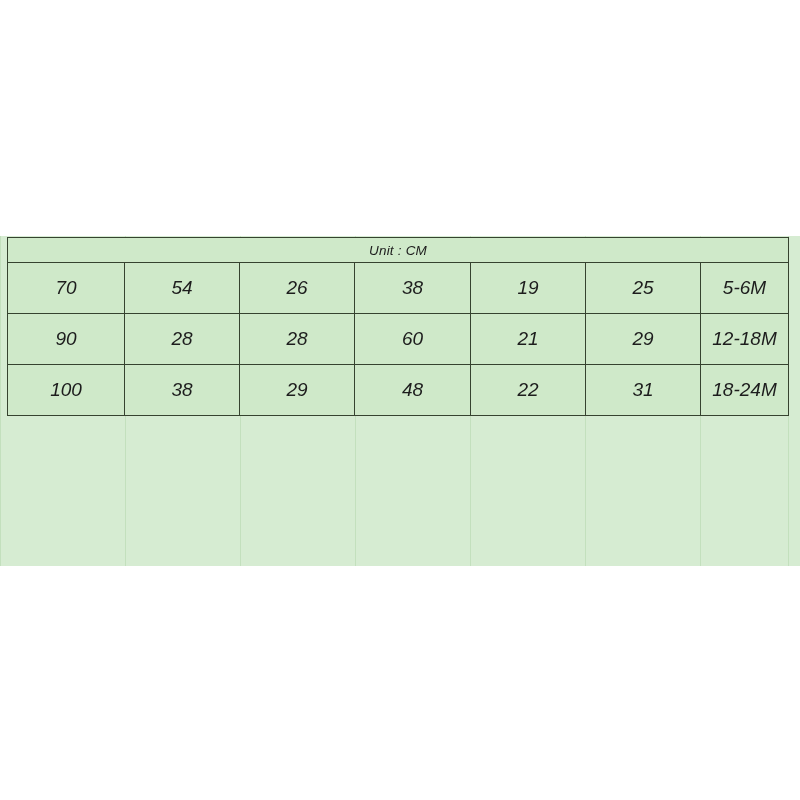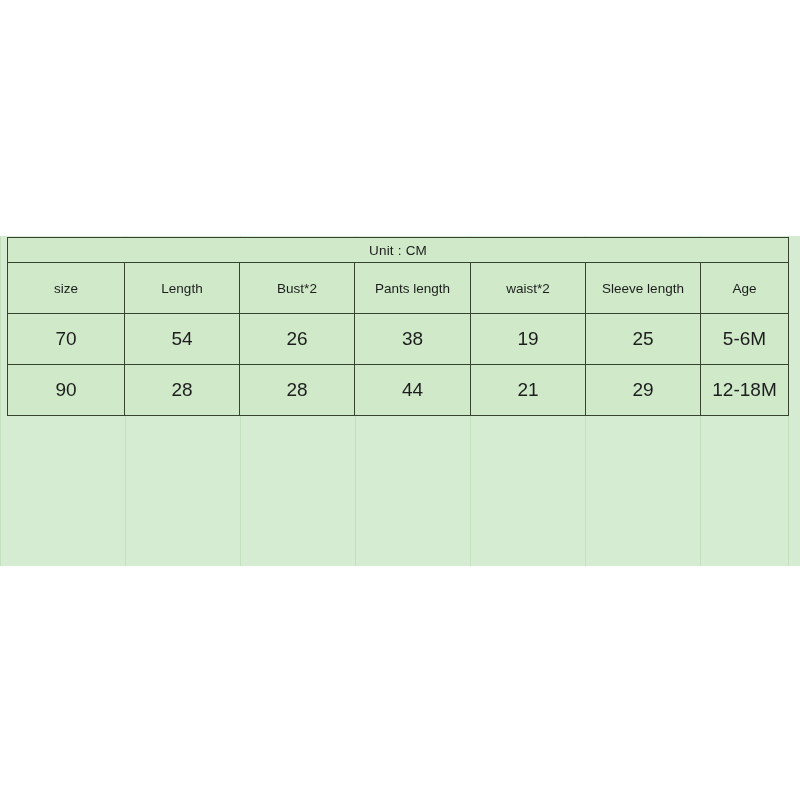--- a/index.html
+++ b/index.html
@@ -39,20 +39,21 @@
     left: 7px;
     top: 237px;
     width: 781px;
   }
 
   table.size-chart {
     border-collapse: collapse;
     table-layout: fixed;
     width: 781px;
     background: #4c1d95;
+    font-style: italic;
   }
 
   table.size-chart td {
     border: 1.6px solid #36432f;
     background: #cfe9c9;
     color: #1d1d1d;
     text-align: center;
     vertical-align: middle;
     font-size: 13.5px;
     font-weight: 400;
@@ -109,43 +110,43 @@
         <col class="c2">
         <col class="c3">
       <col class="c4">
         <col class="c5">
         <col class="c6">
     </colgroup>
     <tbody>
       <tr class="unit-row">
         <td class="unit-cell" colspan="7">Unit : CM</td>
       </tr>
-      <tr class="head-row">
-        <td>size</td>
-        <td>Length</td>
-        <td>Bust*2</td>
-        <td>Pants length</td>
-        <td>waist*2</td>
-        <td>Sleeve length</td>
-        <td>Age</td>
-      </tr>
 
       <tr class="data-row">
         <td>70</td>
         <td>54</td>
         <td>26</td>
         <td>38</td>
         <td>19</td>
         <td>25</td>
         <td>5-6M</td>
       </tr>
       <tr class="data-row">
         <td>90</td>
         <td>28</td>
         <td>28</td>
-        <td>44</td>
+        <td>60</td>
         <td>21</td>
         <td>29</td>
         <td>12-18M</td>
+      </tr>
+      <tr class="data-row">
+        <td>100</td>
+        <td>38</td>
+        <td>29</td>
+        <td>48</td>
+        <td>22</td>
+        <td>31</td>
+        <td>18-24M</td>
       </tr>
     </tbody>
   </table>
 </div>
 
 </body></html>

